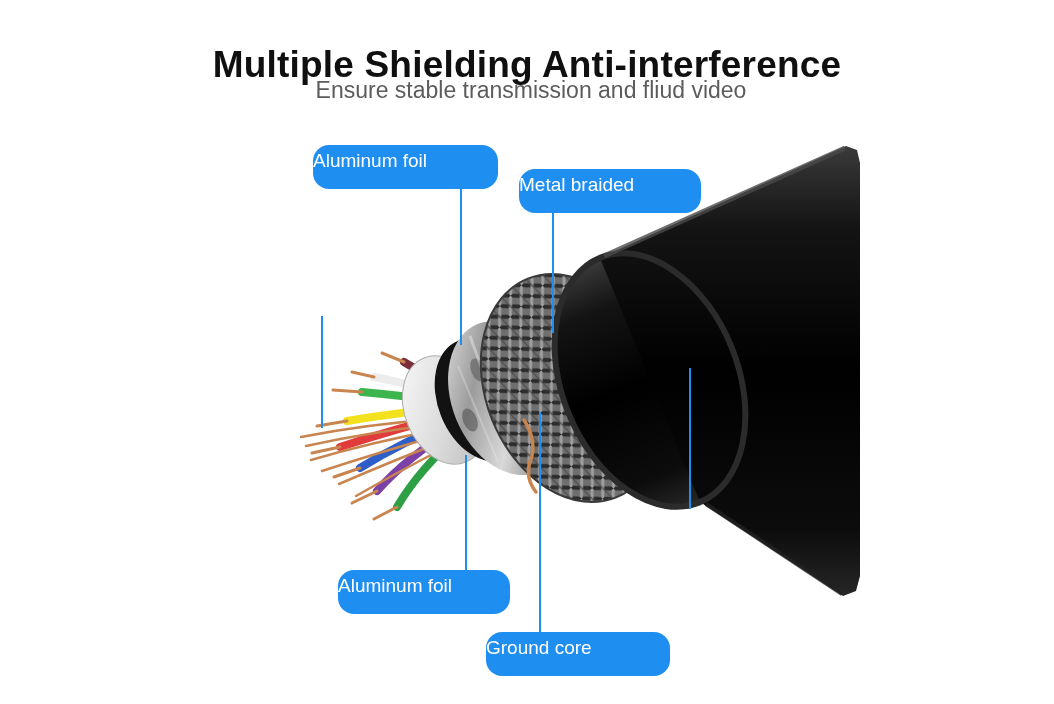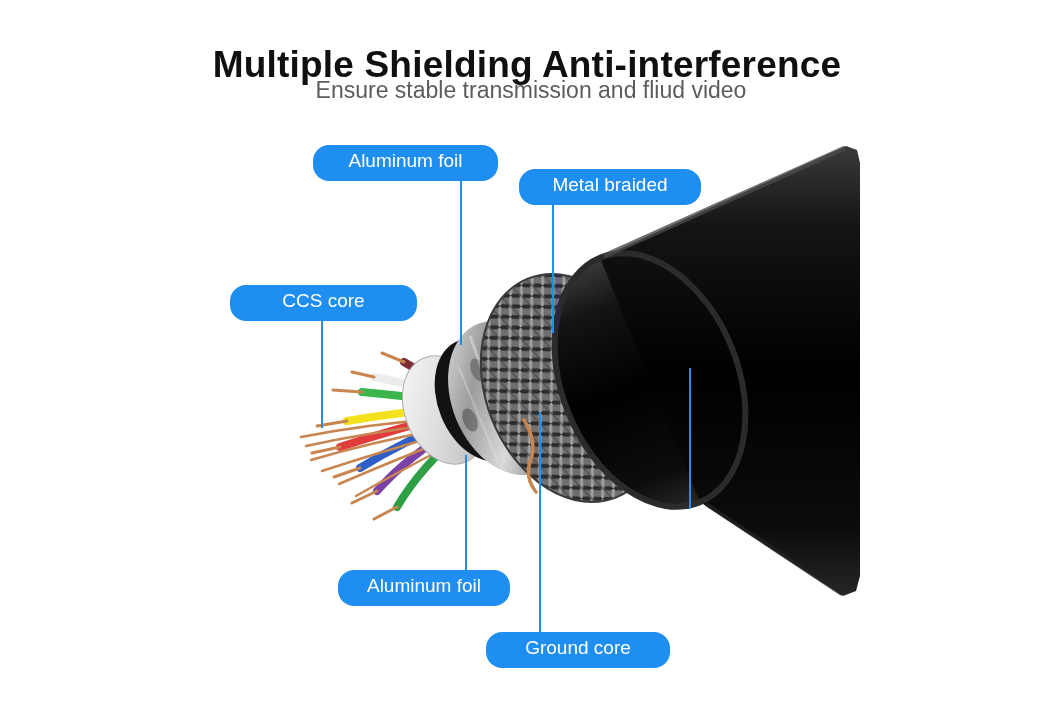--- a/index.html
+++ b/index.html
@@ -17,23 +17,23 @@
   }
   .subtitle {
     position:absolute; top:77px; left:4px; width:100%; text-align:center;
     font-size:23px; font-weight:400; color:var(--subtitle-text,#5c5c5c);
   }
   .art { position:absolute; left:0; top:0; width:1054px; height:704px; z-index:0; }
   .connector {
     position:absolute; width:2px; background:var(--connector,#1f8ef1); z-index:1;
   }
   .pill {
-    position:absolute; height:36px; border-radius:16px; z-index:2;
+    position:absolute; height:44px; border-radius:16px; z-index:2;
     background:var(--label-bg,#1f8ef1); color:var(--label-text,#ffffff);
-    font-size:19px; line-height:32px; text-align:center;
+    font-size:19px; line-height:32px; text-align:left;
   }
 </style>
 </head>
 <body>
 
 <div class="stage">
 
   <div class="title">Multiple Shielding Anti-interference</div>
   <div class="subtitle">Ensure stable transmission and fliud video</div>
 
@@ -130,17 +130,16 @@
 
   <div class="connector" style="left:460px; top:176px; height:169px;"></div>
   <div class="connector" style="left:552px; top:200px; height:133px;"></div>
   <div class="connector" style="left:321px; top:316px; height:112px;"></div>
   <div class="connector" style="left:689px; top:368px; height:141px;"></div>
   <div class="connector" style="left:465px; top:455px; height:115px;"></div>
   <div class="connector" style="left:539px; top:412px; height:220px;"></div>
 
   <div class="pill" style="left:313px; top:145px; width:185px;">Aluminum foil</div>
   <div class="pill" style="left:519px; top:169px; width:182px;">Metal braided</div>
-  <div class="pill" style="left:230px; top:285px; width:187px;">CCS core</div>
   <div class="pill" style="left:338px; top:570px; width:172px;">Aluminum foil</div>
   <div class="pill" style="left:486px; top:632px; width:184px;">Ground core</div>
 
 </div>
 
 </body></html>

